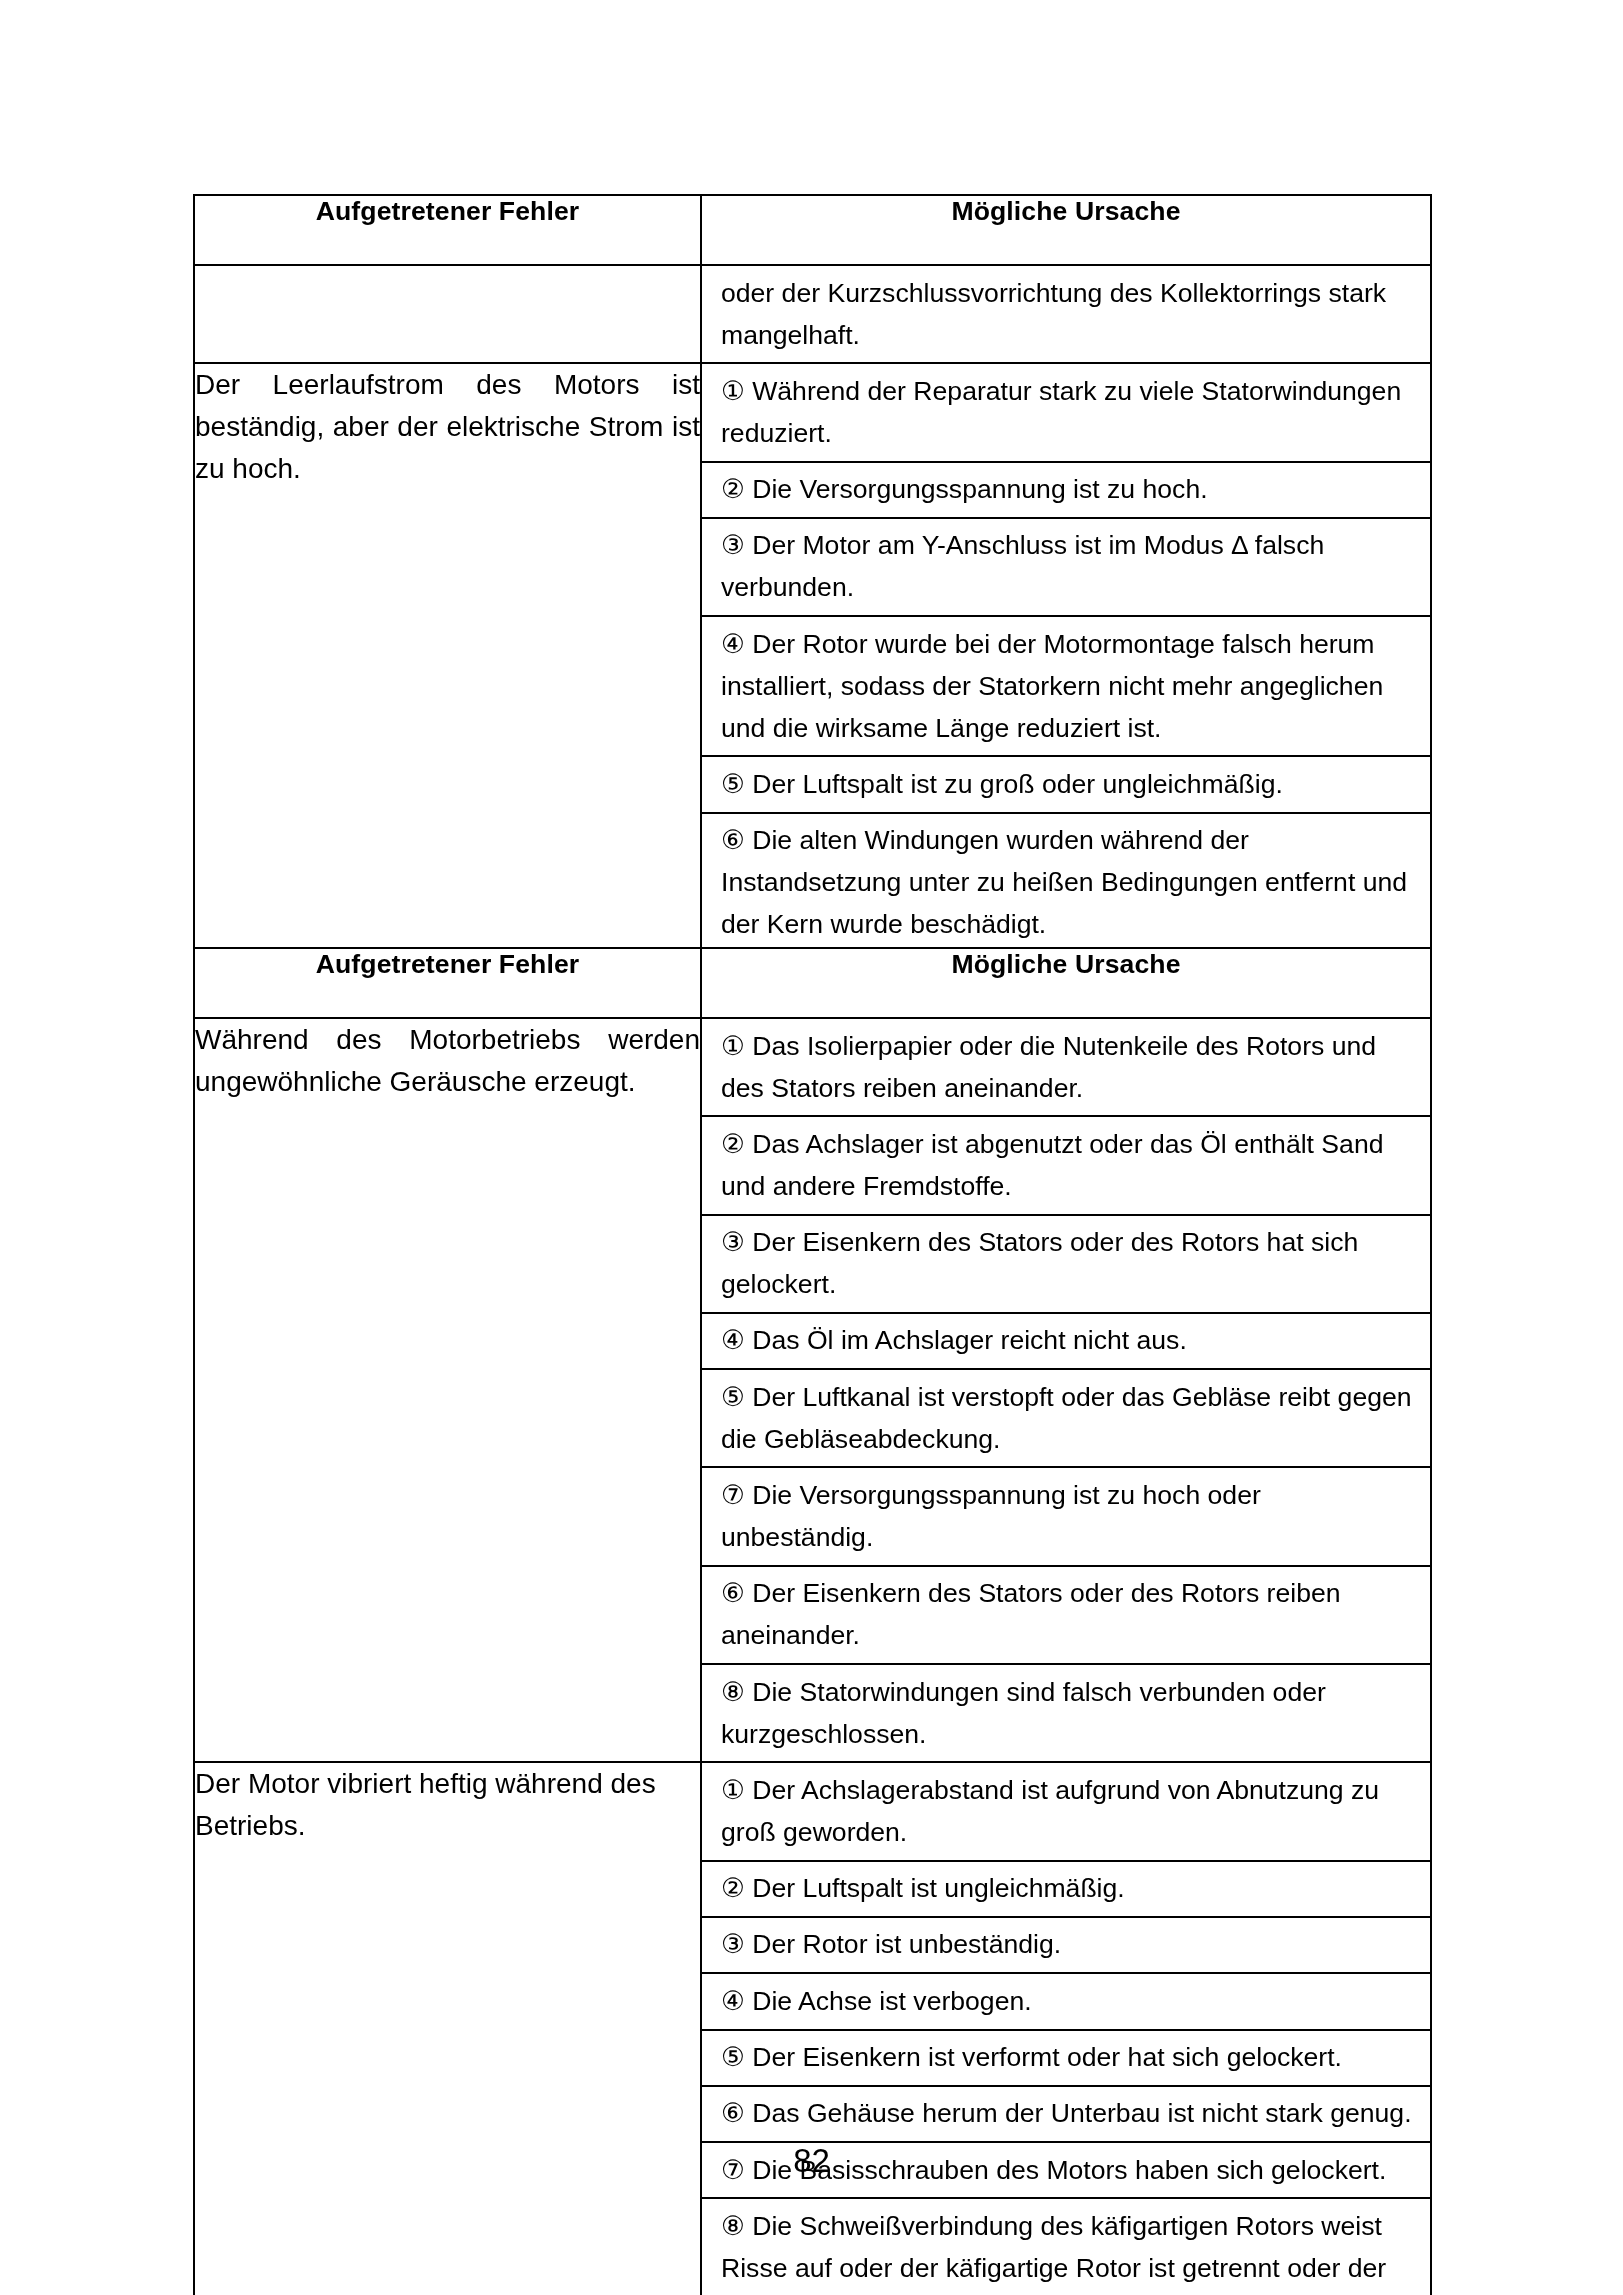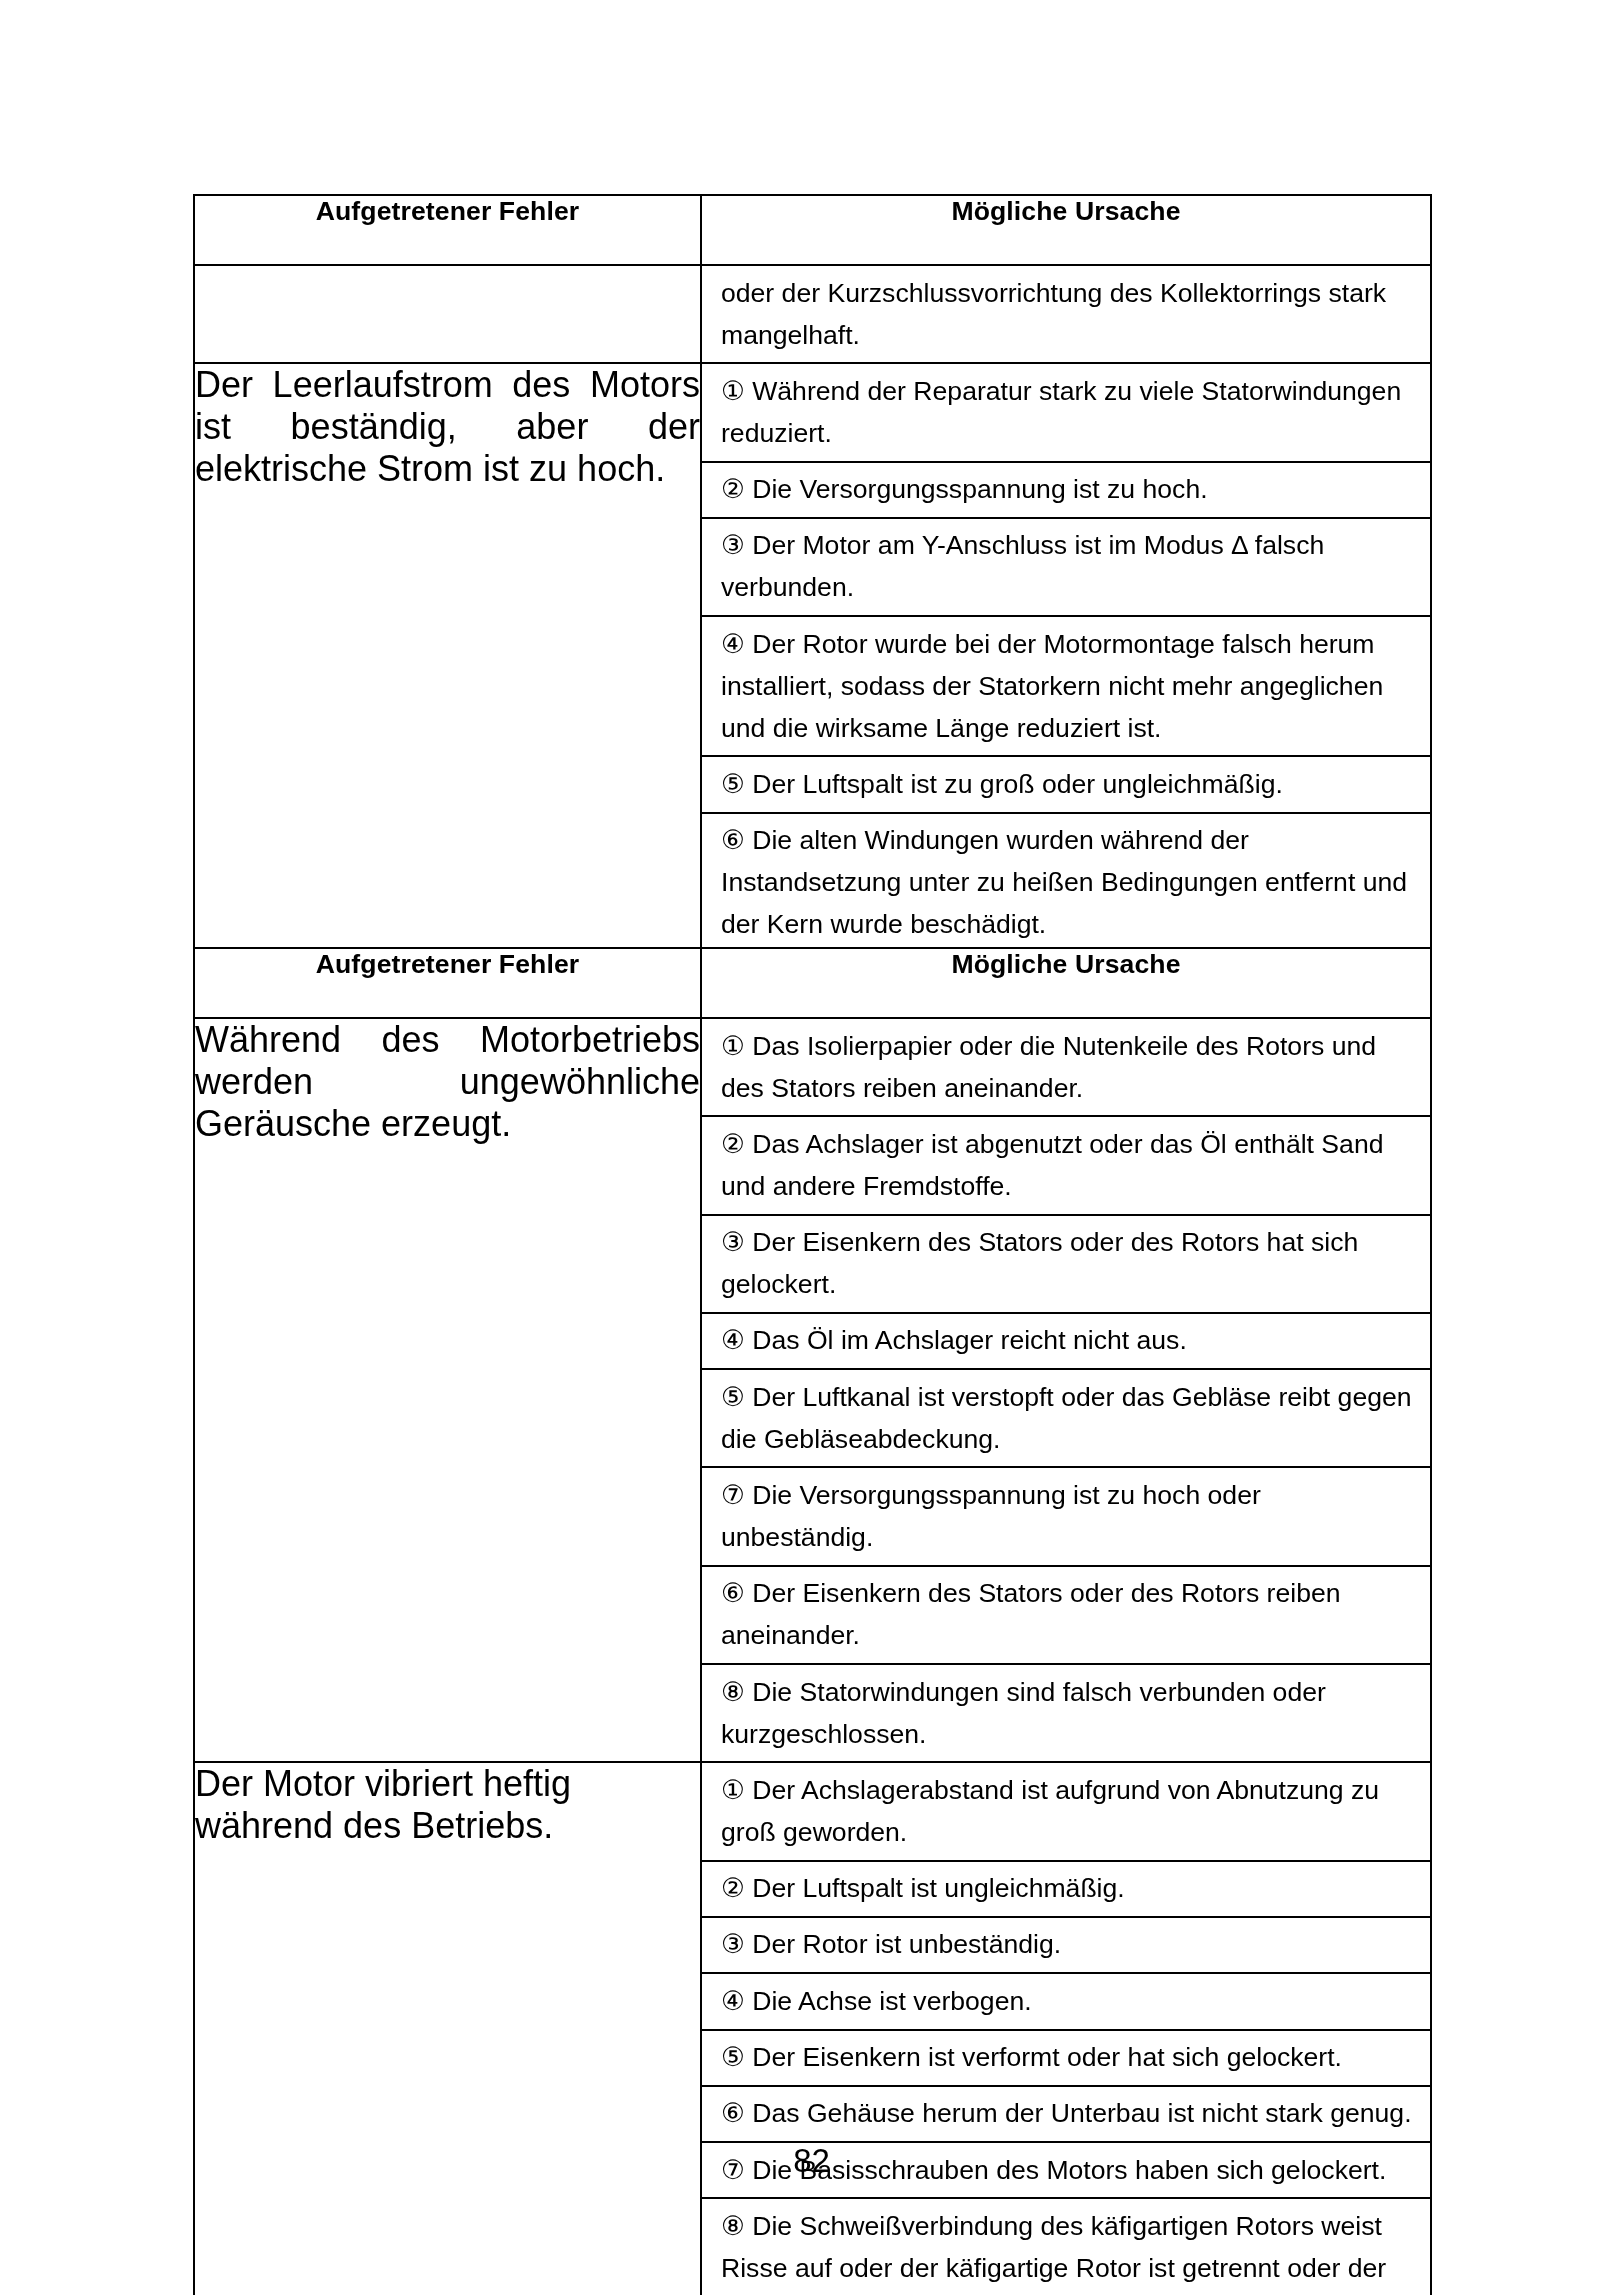--- a/index.html
+++ b/index.html
@@ -57,21 +57,21 @@
     font-weight: bold;
     font-size: 26.6px;
     letter-spacing: 0.1px;
     padding: 0 6.8px;
     margin-top: 16px;
   }
 
   
   .fault-cell {
     padding: 15px 19px 15px 17.7px;
-    font-size: 36px;
+    font-size: 28px;
     line-height: 42px;
   }
   .fault-cell .just { text-align: justify; text-align-last: left; }
   .fault-cell .left { text-align: left; }
 
   
   .cause-col { padding: 0; }
   .cause-list {
     border-collapse: collapse;
     table-layout: fixed;

